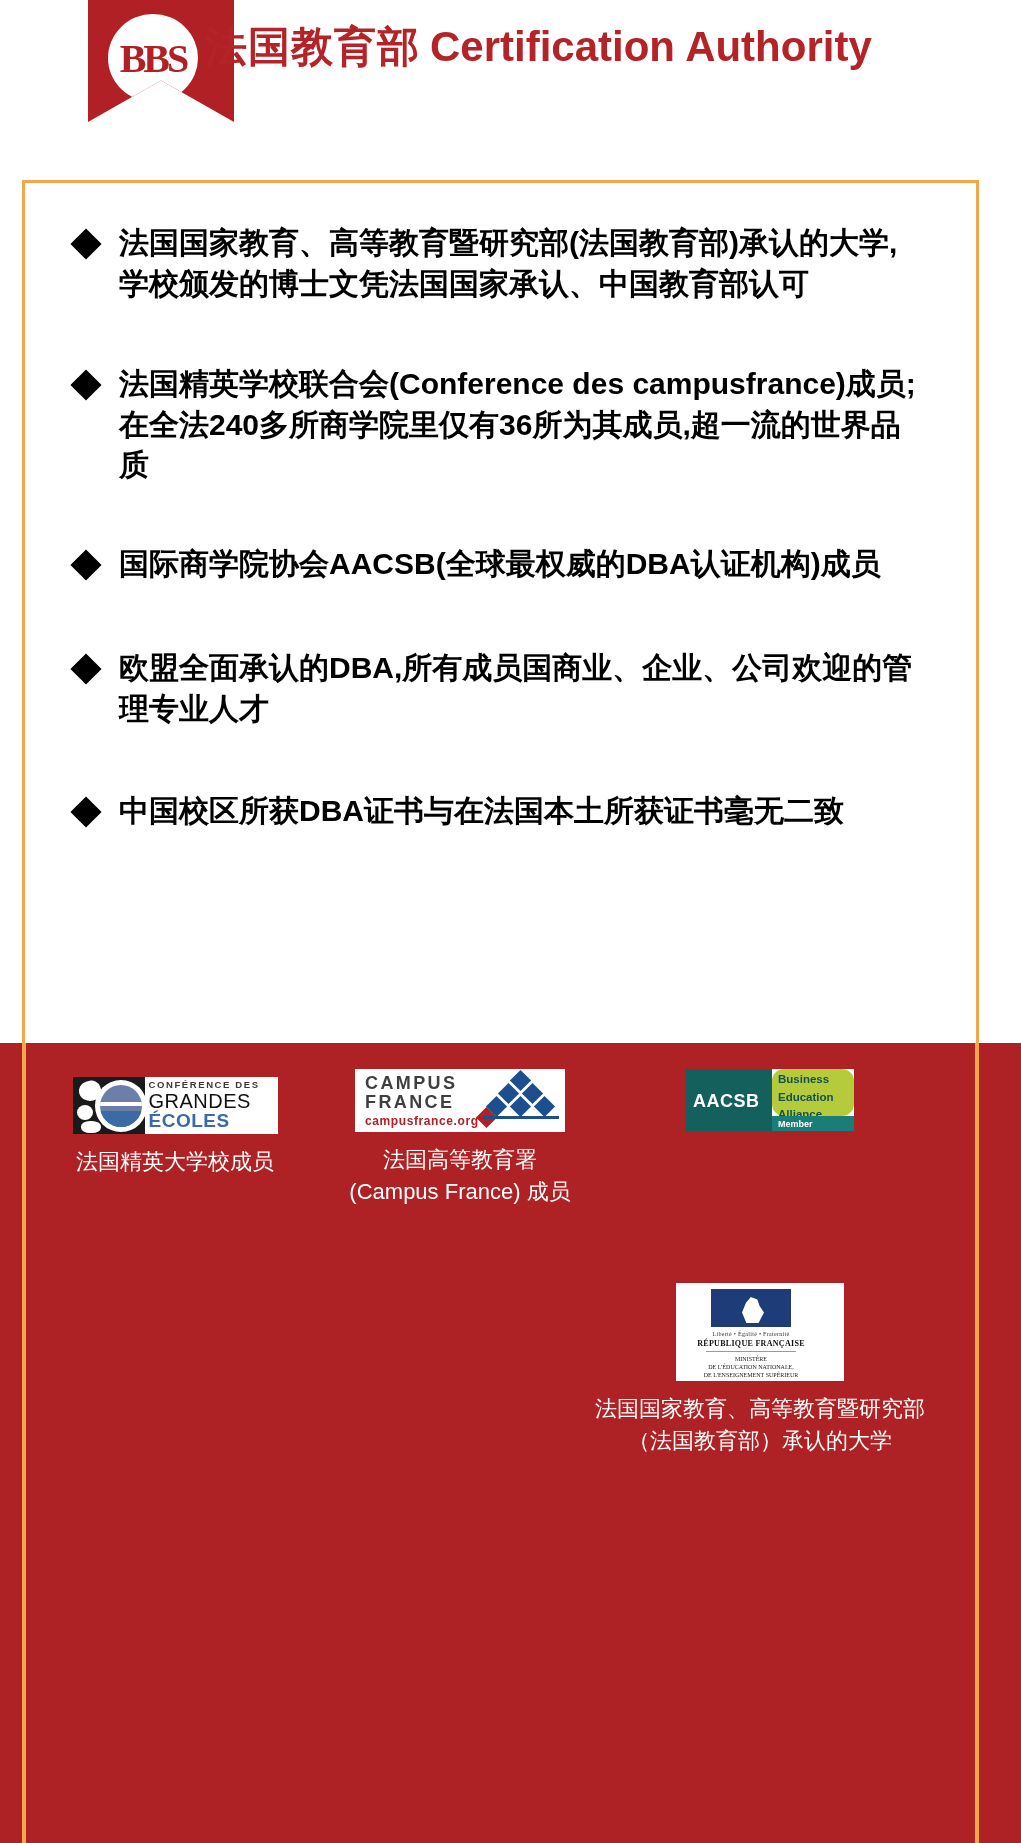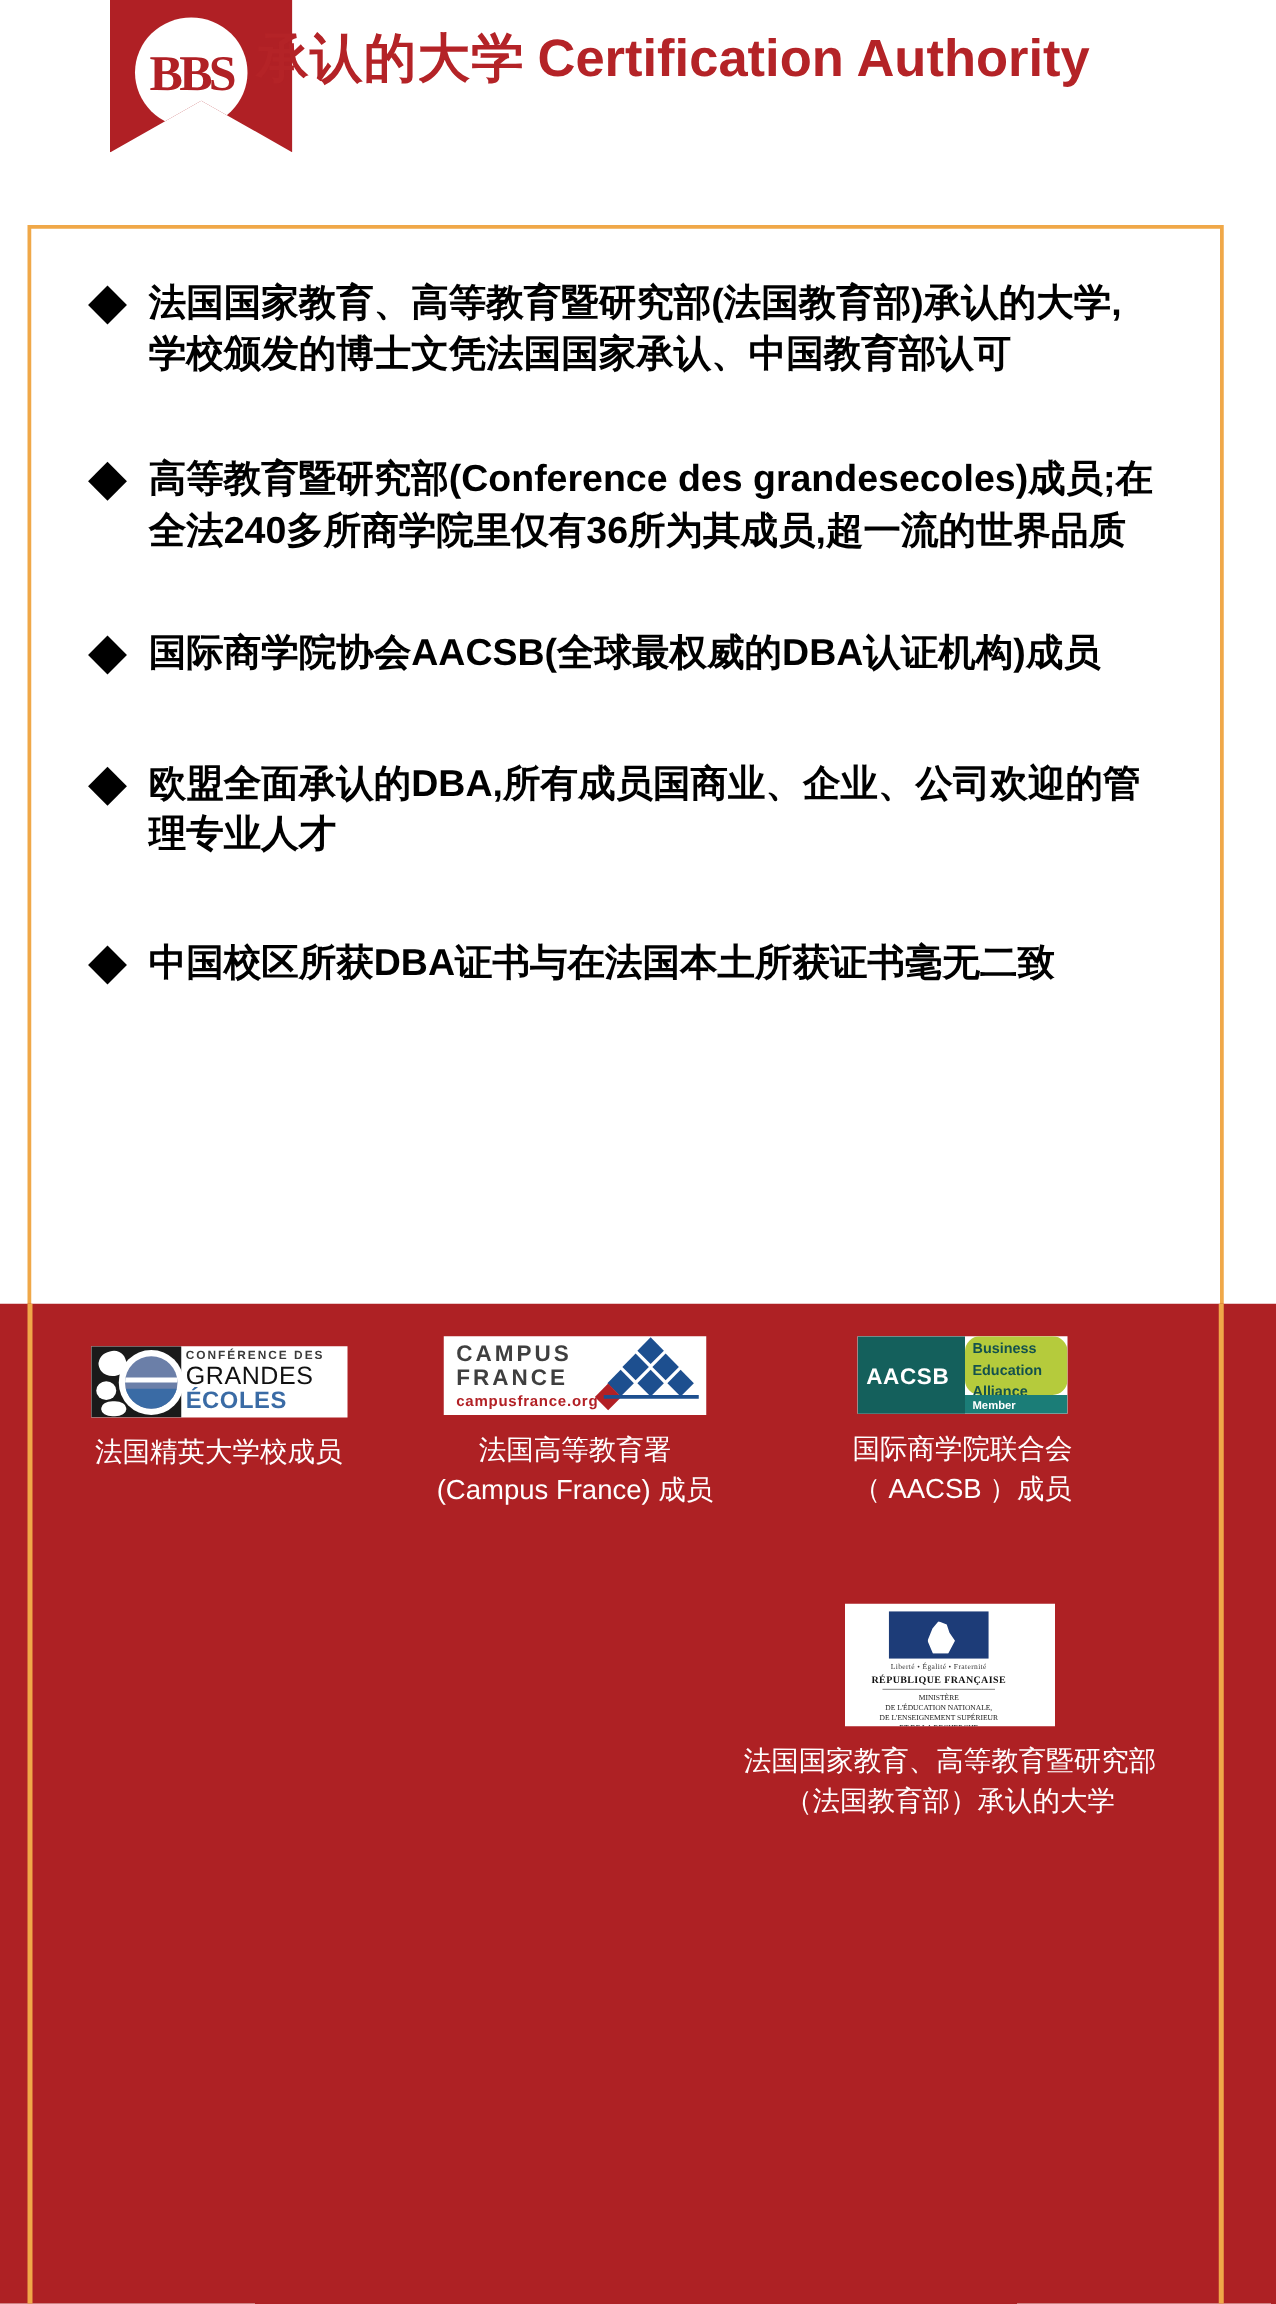--- a/index.html
+++ b/index.html
@@ -137,33 +137,33 @@
 </head>
 <body>
 
 <div class="header">
   <div class="ribbon">
     <div class="ribbon-oval">
       <div class="ribbon-bbs">BBS</div>
     </div>
   </div>
   <div class="header-title">
-    <span class="cn">承认的大学</span><span class="en">Certification Authority</span>
+    <span class="cn">法国教育部</span><span class="en">Certification Authority</span>
   </div>
 </div>
 
 <div class="panel">
   <div class="bullets">
     <div class="bullet b0">
       <span class="diamond"></span>
       <span class="bullet-text">法国国家教育、高等教育暨研究部(法国教育部)承认的大学, 学校颁发的博士文凭法国国家承认、中国教育部认可</span>
     </div>
     <div class="bullet b1">
       <span class="diamond"></span>
-      <span class="bullet-text">高等教育暨研究部(Conference des grandesecoles)成员;在全法240多所商学院里仅有36所为其成员,超一流的世界品质</span>
+      <span class="bullet-text">法国精英学校联合会(Conference des campusfrance)成员;在全法240多所商学院里仅有36所为其成员,超一流的世界品质</span>
     </div>
     <div class="bullet b2">
       <span class="diamond"></span>
       <span class="bullet-text">国际商学院协会AACSB(全球最权威的DBA认证机构)成员</span>
     </div>
     <div class="bullet b3">
       <span class="diamond"></span>
       <span class="bullet-text">欧盟全面承认的DBA,所有成员国商业、企业、公司欢迎的管理专业人才</span>
     </div>
     <div class="bullet">
@@ -224,22 +224,20 @@
         </div>
         <div class="rp">
           <span>Business</span>
           <span>Education</span>
           <span>Alliance</span>
         </div>
         <div class="mb">
           <span>Member</span>
         </div>
       </div>
-      <div class="caption">国际商学院联合会
-（ AACSB ）成员</div>
     </div>
   </div>
 
   <div class="logorow row2">
 
 
     <div class="logocell" style="left:530px;top:0;width:460px;">
       <div class="logobox min">
         <div class="flag"></div>
         <div class="marianne"></div>

